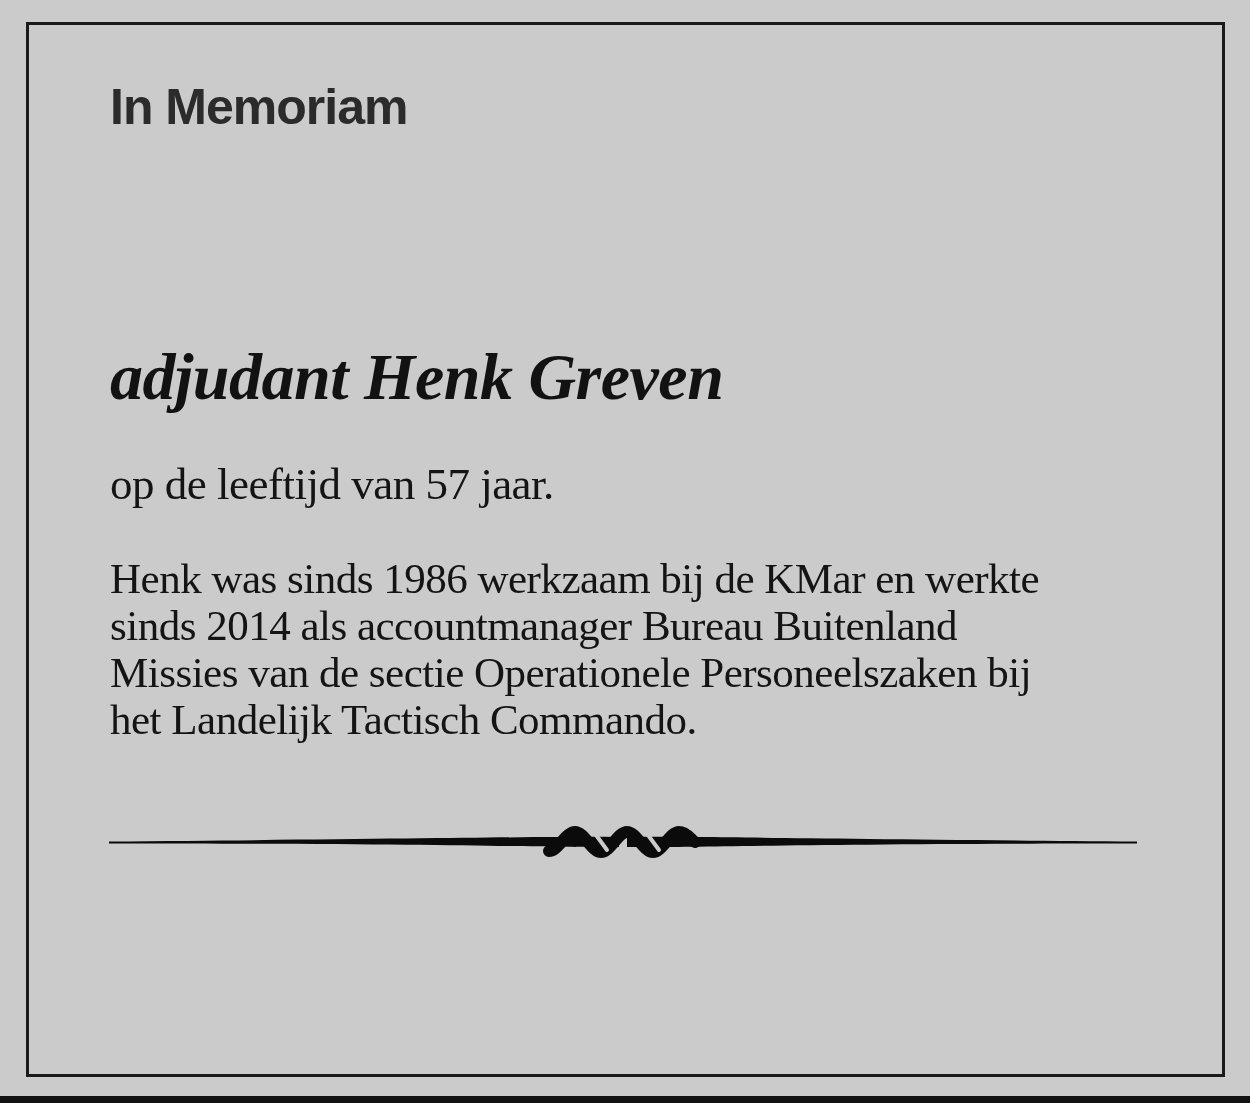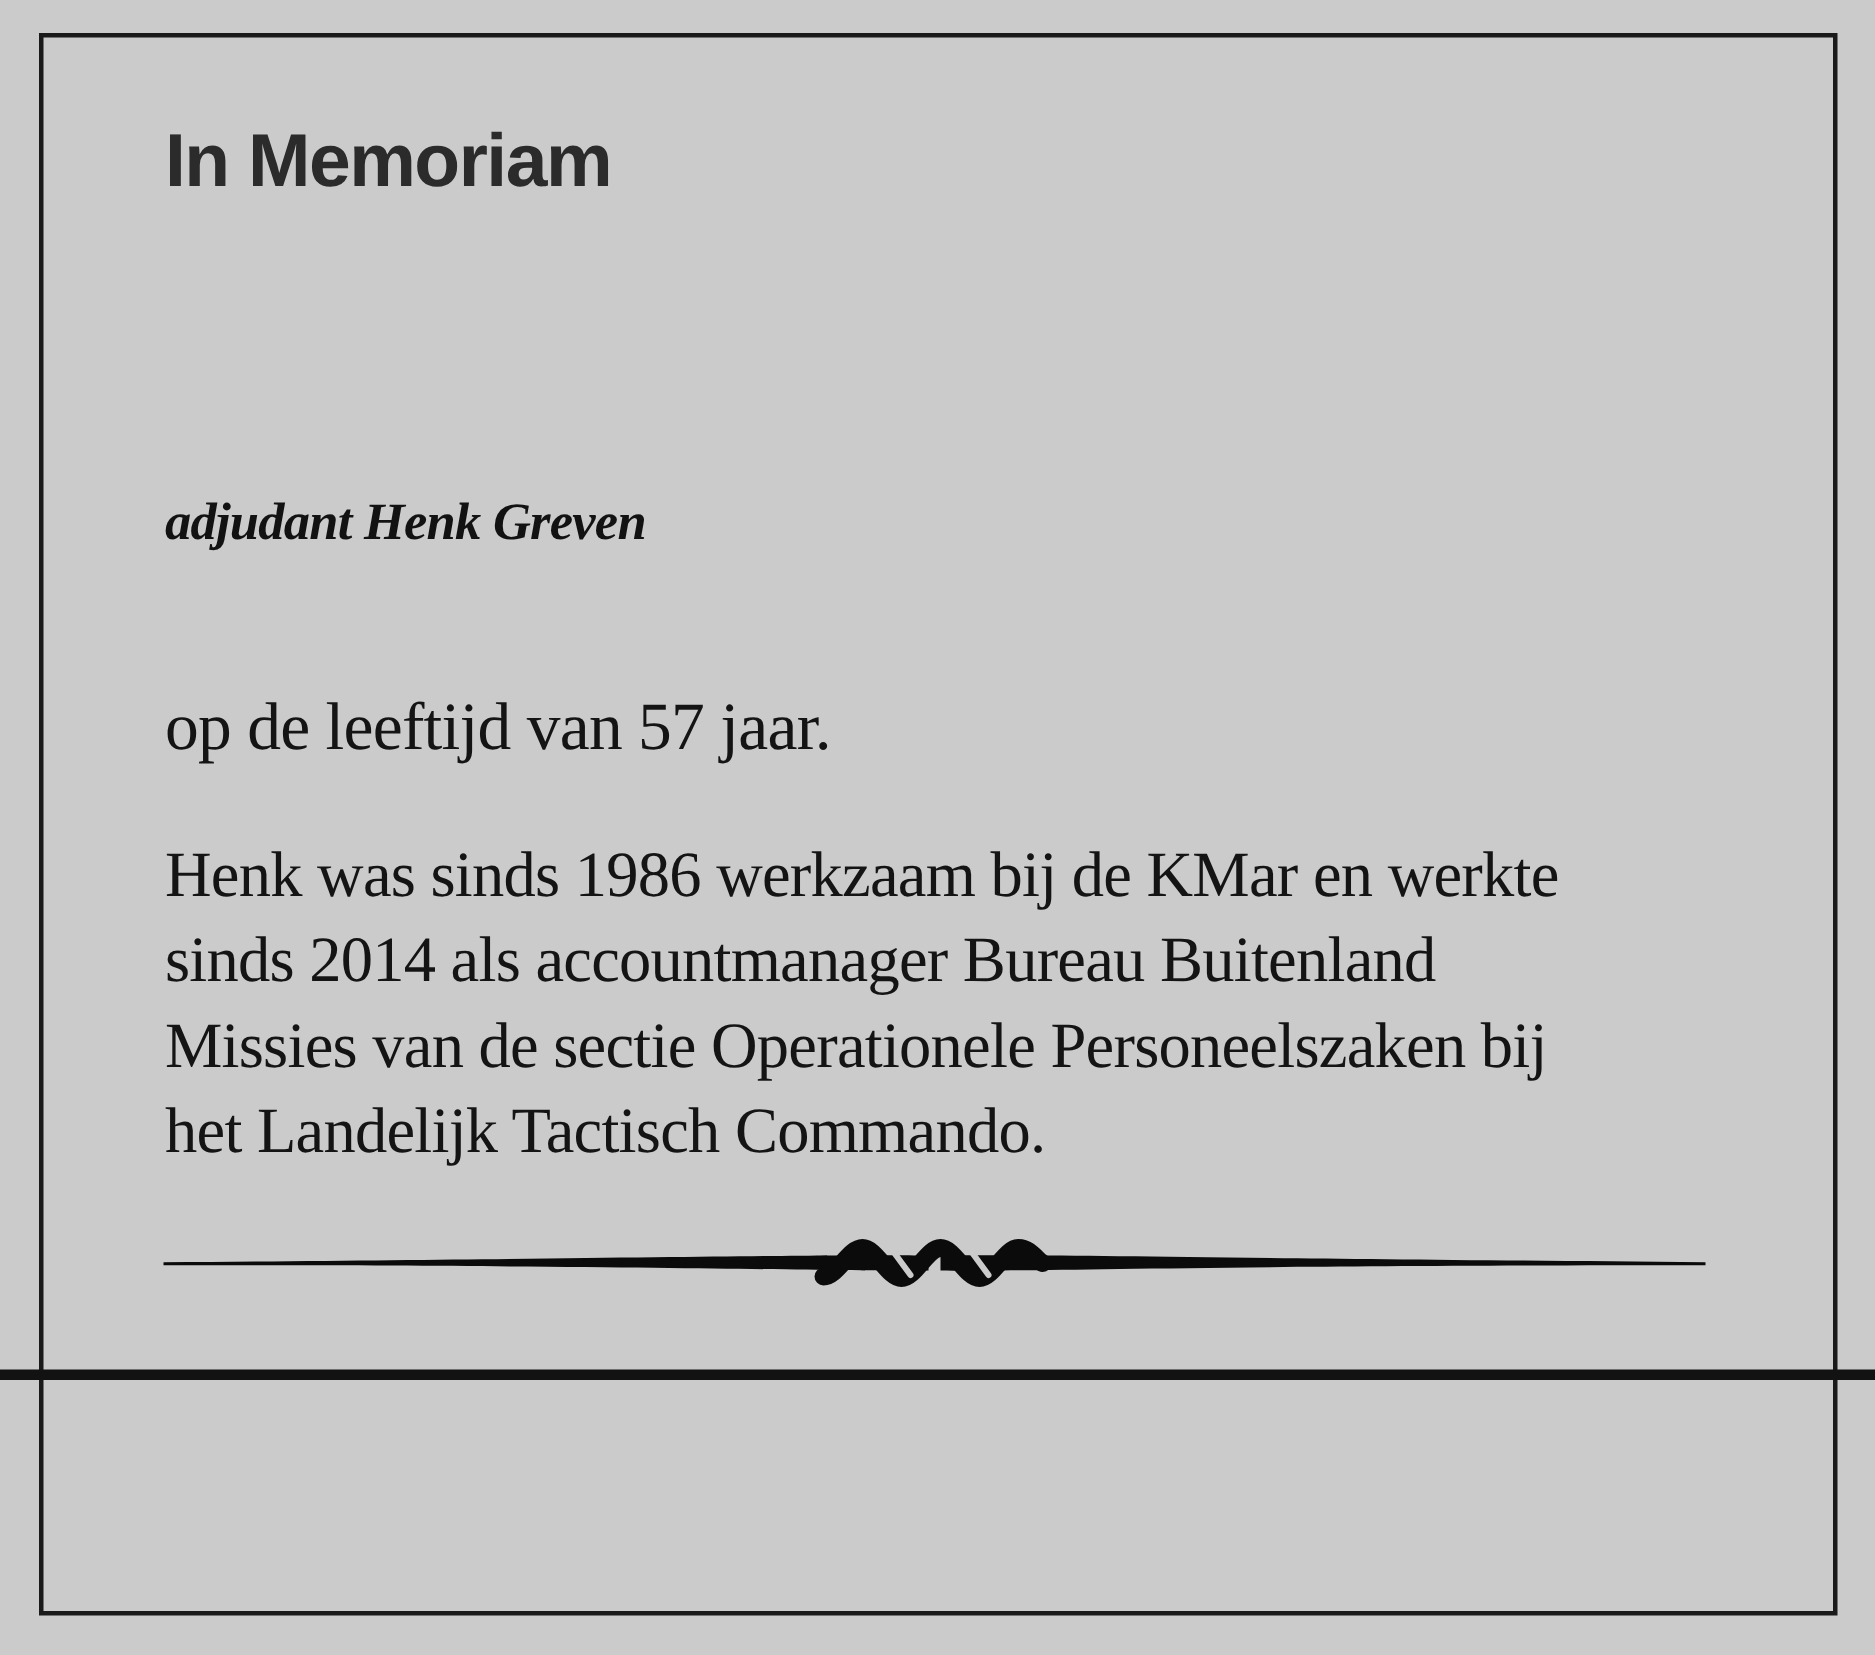--- a/index.html
+++ b/index.html
@@ -9,21 +9,21 @@
     height: 1103px;
     overflow: hidden;
   }
   body {
     background: #cbcbcb;
     font-family: "Liberation Serif", serif;
   }
   .page {
     position: relative;
     width: 1250px;
-    height: 920px;
+    height: 1103px;
     background: #cbcbcb;
   }
   .card {
     position: absolute;
     left: 26px;
     top: 22px;
     width: 1199px;
     height: 1055px;
     border: 3px solid #1a1a1a;
     box-sizing: border-box;
@@ -48,35 +48,35 @@
     font-family: "Liberation Serif", serif;
     font-size: 45px;
     line-height: 1;
     color: #141414;
     letter-spacing: -0.5px;
     white-space: pre;
   }
   .date { left: 81px; top: 181px; }
   .name {
     left: 81px;
-    top: 305px;
+    top: 319px;
     font-family: "Liberation Serif", serif;
     font-weight: bold;
     font-style: italic;
-    font-size: 35px;
+    font-size: 66px;
     line-height: 1;
     color: #121212;
     letter-spacing: -0.5px;
     white-space: pre;
   }
   .age { left: 81px; top: 425px; margin-top: 12px; }
   .para {
     font-family: "Liberation Serif", serif;
     font-size: 43px;
-    line-height: 57px;
+    line-height: 47px;
     color: #141414;
     letter-spacing: -0.5px;
     white-space: pre;
   }
   .career { left: 81px; top: 530px; }
   .closing { left: 81px; top: 880px; }
   .divider {
     left: 78px;
     top: 785px;
     width: 1032px;

